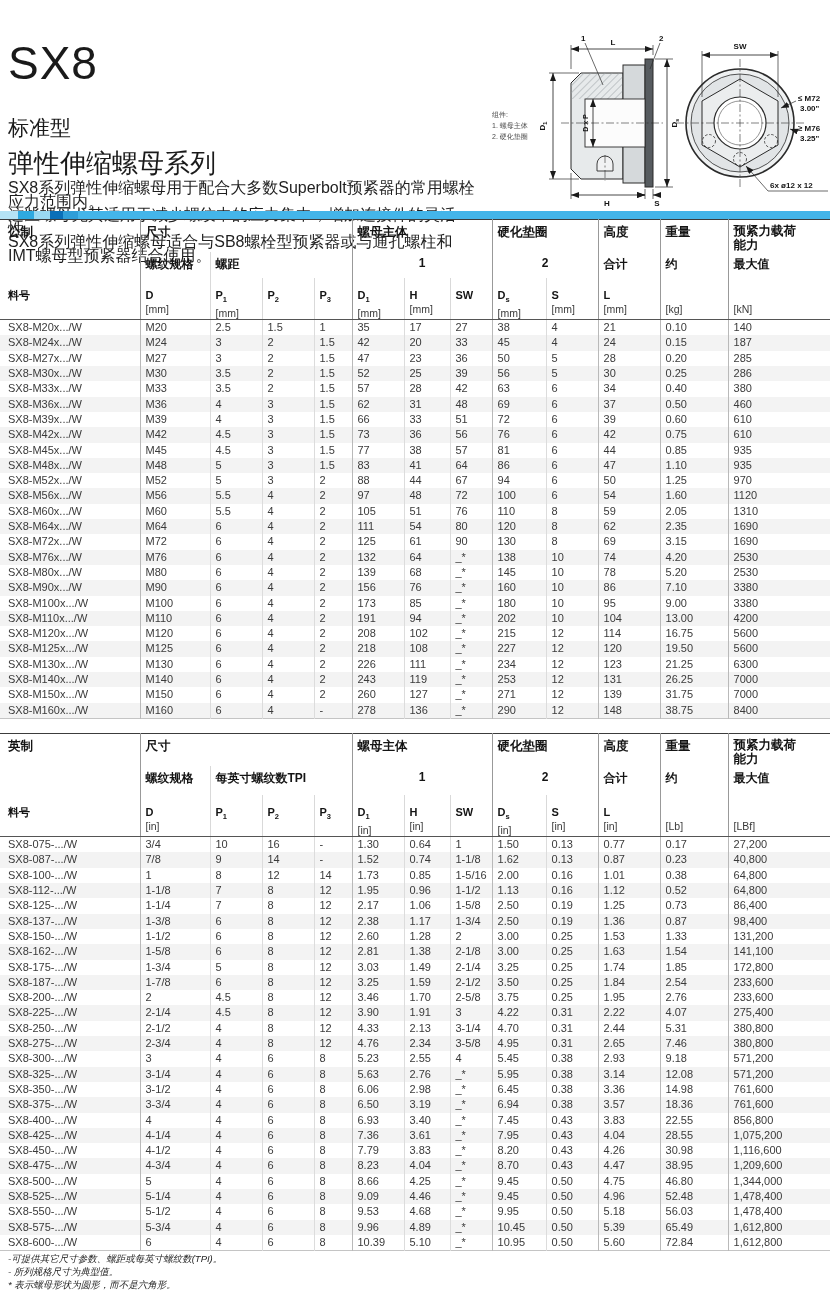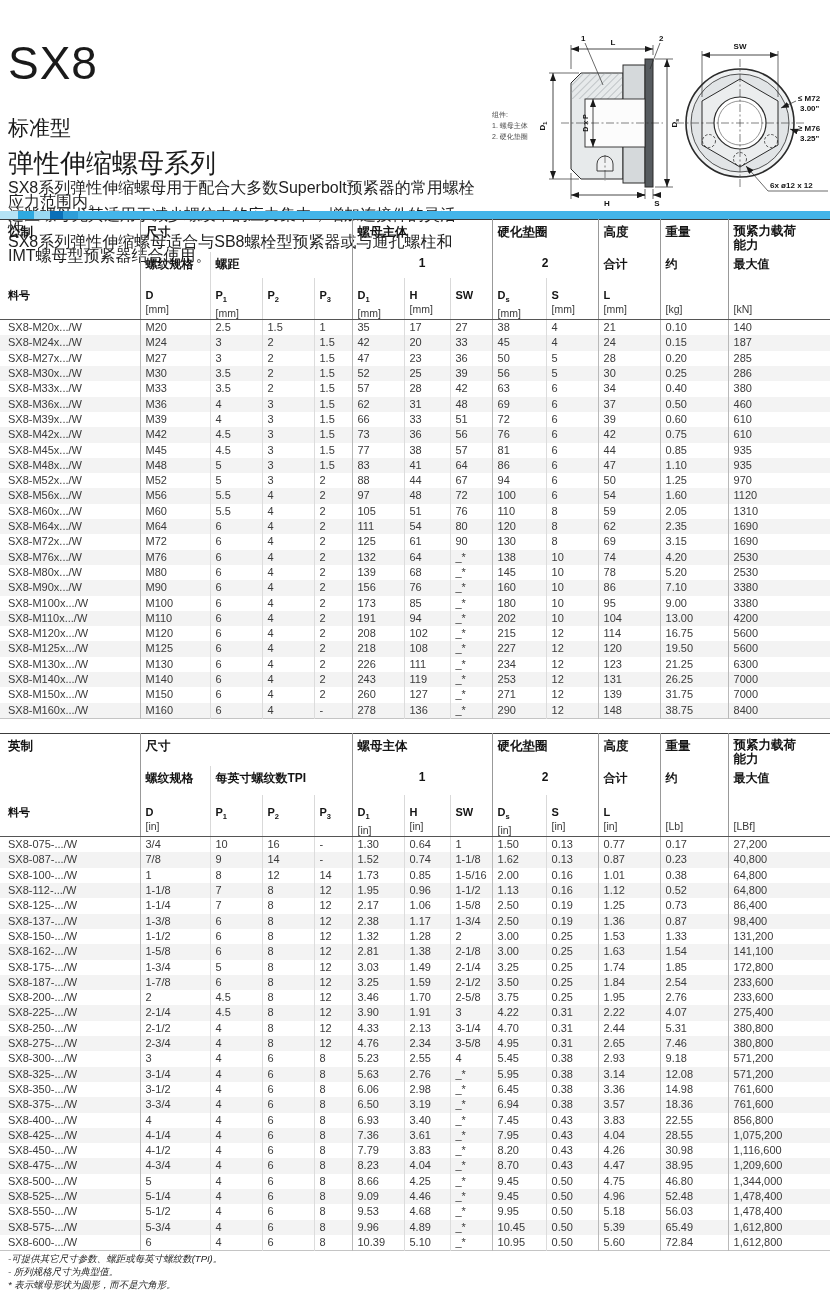--- a/index.html
+++ b/index.html
@@ -834,21 +834,21 @@
         <td class="c10 bd">1.36</td>
         <td class="c11 bd">0.87</td>
         <td class="c12 bd">98,400</td>
       </tr>
       <tr>
         <td class="c0 ">SX8-150-.../W</td>
         <td class="c1 bd">1-1/2</td>
         <td class="c2 bl">6</td>
         <td class="c3 bl">8</td>
         <td class="c4 bl">12</td>
-        <td class="c5 bd">1.32</td>
+        <td class="c5 bd">2.60</td>
         <td class="c6 bl">1.28</td>
         <td class="c7 bl">2</td>
         <td class="c8 bd">3.00</td>
         <td class="c9 bl">0.25</td>
         <td class="c10 bd">1.53</td>
         <td class="c11 bd">1.33</td>
         <td class="c12 bd">131,200</td>
       </tr>
       <tr>
         <td class="c0 ">SX8-162-.../W</td>

